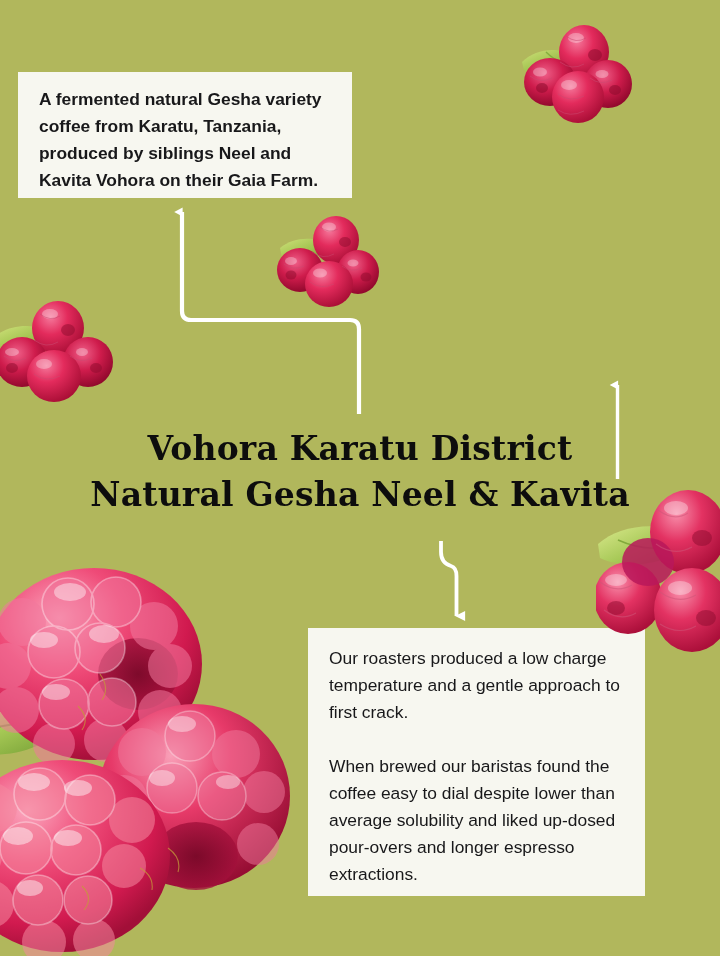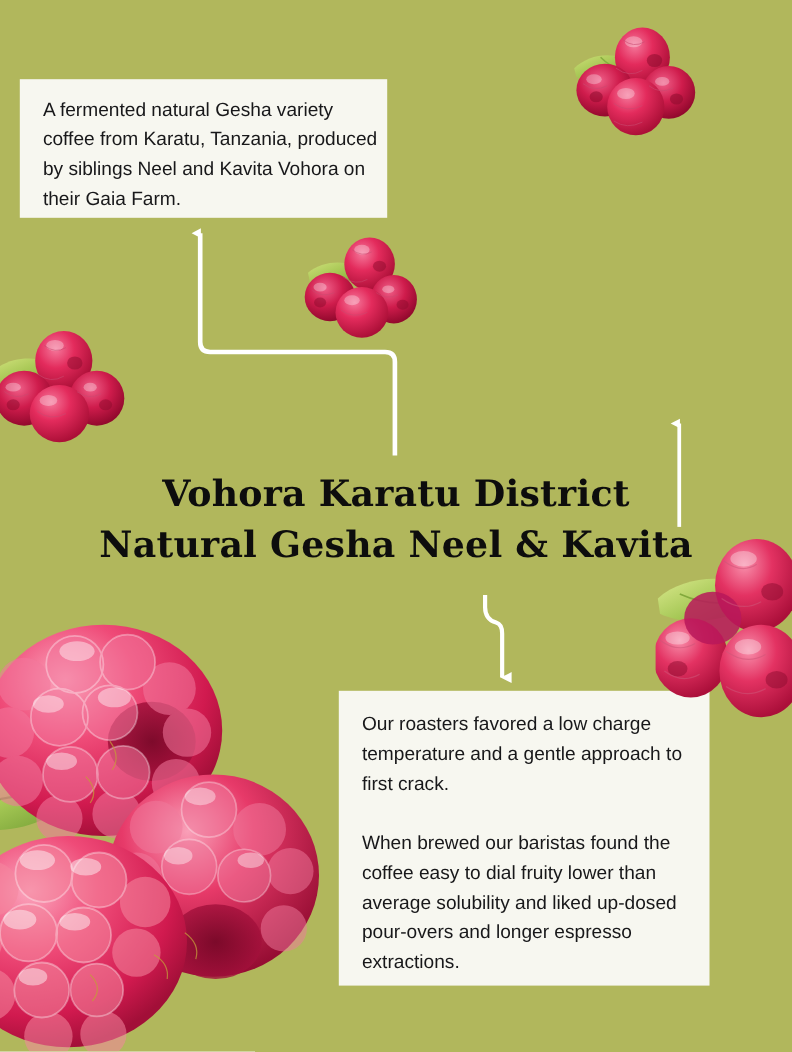--- a/index.html
+++ b/index.html
@@ -35,20 +35,21 @@
     margin: 0;
   }
   .callout p + p {
     margin-top: 27px;
   }
 
   #callout-origin {
     left: 18px;  top: 72px;
     width: 334px; height: 126px;
     padding: 14px 5px 0 21px;
+    font-weight: bold;
   }
   #callout-tasting {
     left: 412px; top: 169px;
     width: 301px; height: 211px;
     padding: 14px 14px 0 17px;
   }
   #callout-roast {
     left: 308px; top: 628px;
     width: 337px; height: 268px;
     padding: 17px 20px 0 21px;
@@ -398,22 +399,22 @@
       </g>
     </svg>
   </div>
 
   <div class="callout" id="callout-origin">
     <p>A fermented natural Gesha variety coffee from Karatu, Tanzania, produced by siblings Neel and Kavita Vohora on their Gaia Farm.</p>
   </div>
 
 
   <div class="callout" id="callout-roast">
-    <p>Our roasters favored a low charge temperature and a gentle approach to first crack.</p>
-    <p>When brewed our baristas found the coffee easy to dial fruity lower than average solubility and liked up-dosed pour-overs and longer espresso extractions.</p>
+    <p>Our roasters produced a low charge temperature and a gentle approach to first crack.</p>
+    <p>When brewed our baristas found the coffee easy to dial despite lower than average solubility and liked up-dosed pour-overs and longer espresso extractions.</p>
   </div>
 
   <h1 id="title">
     <span class="tline">Vohora Karatu District</span>
     <span class="tline">Natural Gesha Neel &amp; Kavita</span>
   </h1>
 
 </div>
 
 </body></html>

